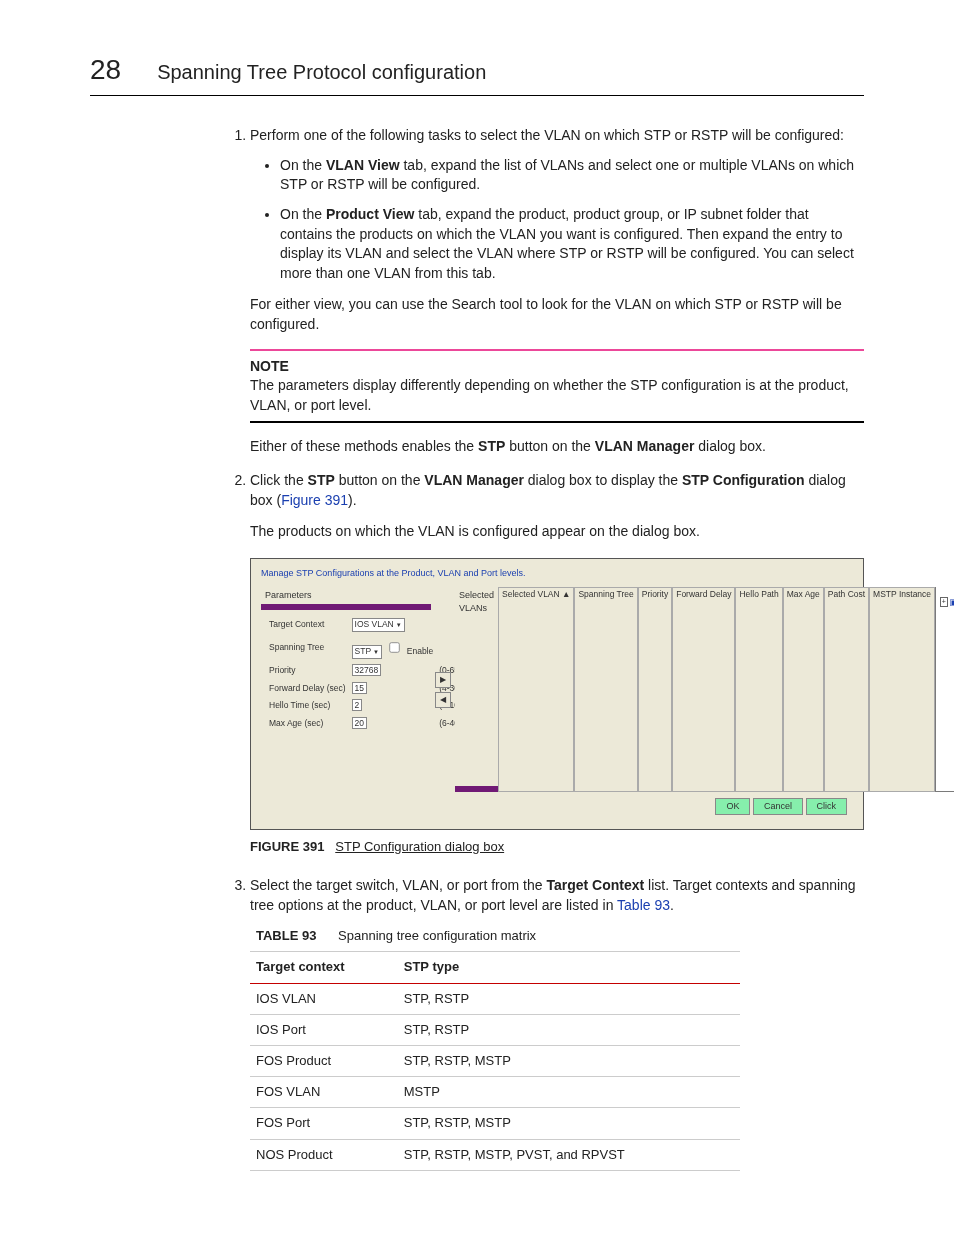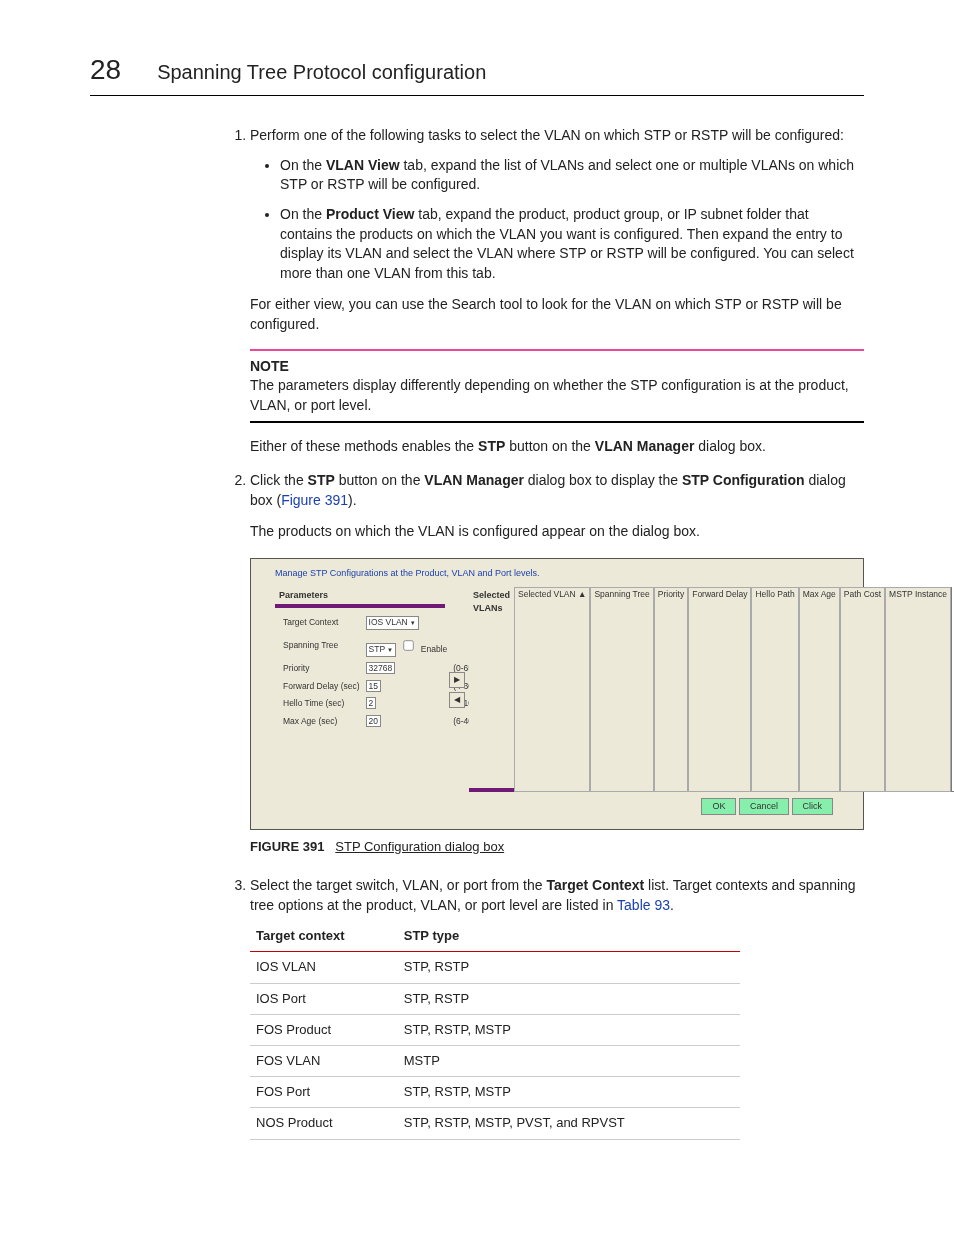--- a/index.html
+++ b/index.html
@@ -65,36 +65,35 @@
   
   .figure-box {
     border: 1px solid #555;
     background: #ece9d8;
     font-family: Tahoma, Arial, sans-serif;
     font-size: 9px;
     color: #333;
     margin-top: 16px;
   }
   .figure-inner {
-    padding: 8px 24px;
+    padding: 8px 10px;
   }
   .figure-desc {
     color: #1a3fb0;
     margin-bottom: 8px;
   }
   .figure-grid {
     display: flex;
     gap: 4px;
     align-items: stretch;
   }
   .panel-head {
     background: #ece9d8;
     padding: 2px 4px;
-    border-bottom: 4px solid #701a75;
-    font-weight: bold;
+    border-bottom: 6px solid #701a75;
   }
   .left-panel {
     width: 170px;
   }
   .params {
     padding: 4px 4px;
     background:#ece9d8;
   }
   .params table { width: 100%; font-size: 8.5px; }
   .params td { padding: 2px 2px; white-space: nowrap;}
@@ -274,20 +273,26 @@
         <span class="b" style="font-family:'Arial Narrow',Arial,sans-serif;">FIGURE 391</span>&nbsp;&nbsp;
         <span style="font-family:'Arial Narrow',Arial,sans-serif;text-decoration:underline;">STP Configuration dialog box</span>
       </div>
     </li>
 
     <li>
       <span>Select the target switch, VLAN, or port from the </span><span class="b">Target Context</span><span> list. Target contexts and spanning tree options at the product, VLAN, or port level are listed in </span><span class="link">Table 93</span><span>.</span>
 
       <table class="datatbl">
         <tbody>
+            <tr class="tbl-title-row">
+          <td colspan="2">
+            <span class="tbl-title-label">TABLE 93</span>&nbsp;&nbsp;&nbsp;&nbsp;&nbsp;
+            <span>Spanning tree configuration matrix</span>
+          </td>
+        </tr>
         <tr>
           <th>Target context</th>
           <th>STP type</th>
         </tr>
         <tr>
               <td>IOS VLAN</td>
               <td>STP, RSTP</td>
             </tr>
         <tr>
               <td>IOS Port</td>

